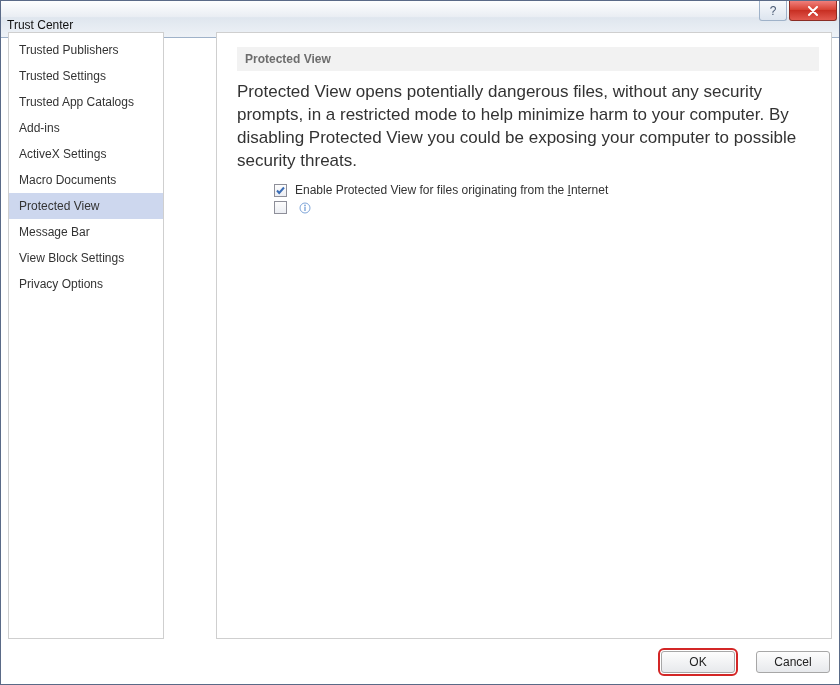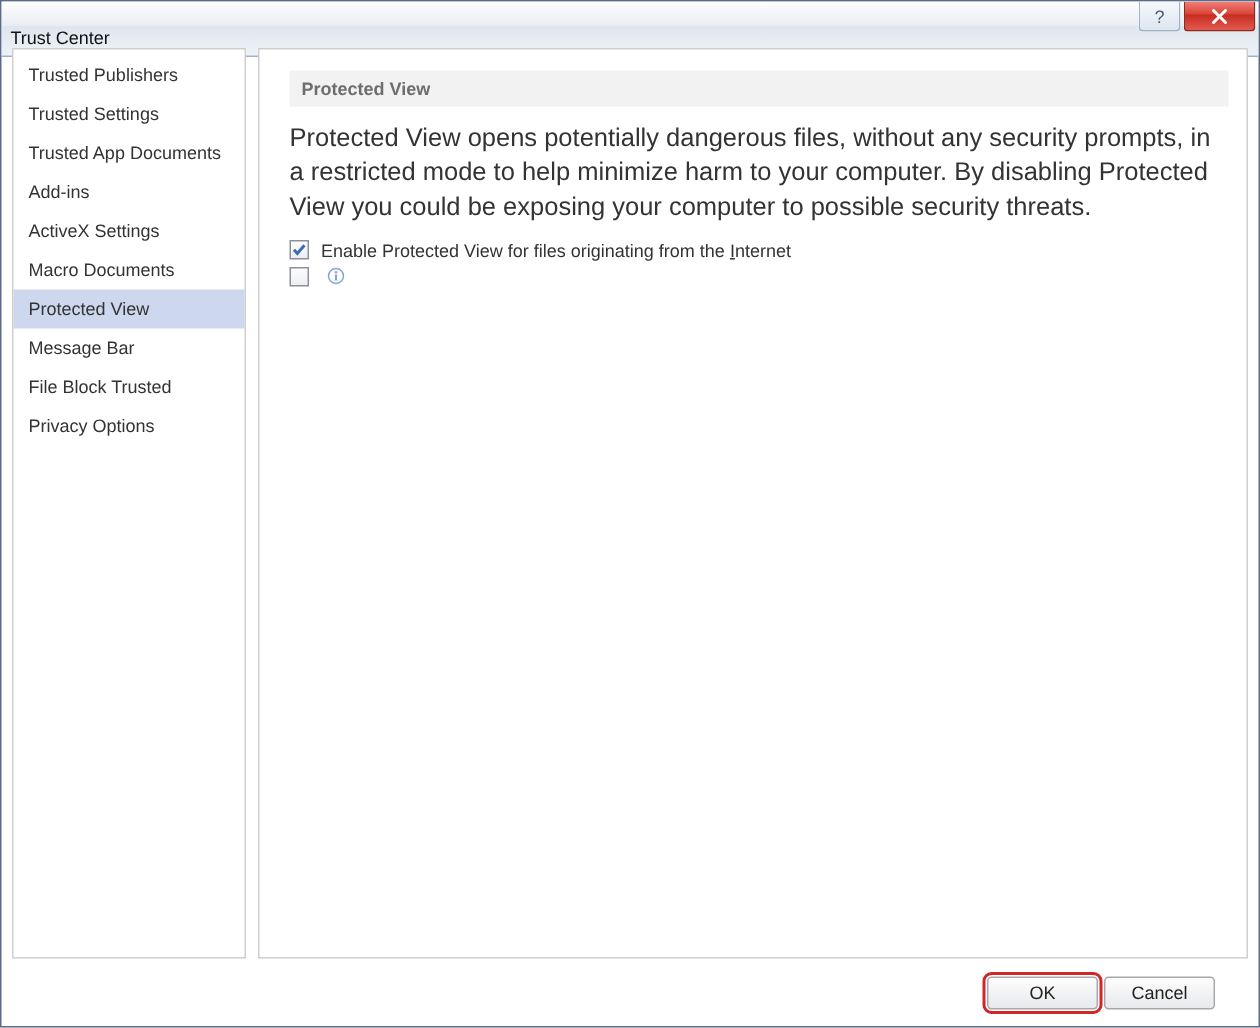--- a/index.html
+++ b/index.html
@@ -63,20 +63,21 @@
     margin-left:2px;
   }
   .close-btn svg{display:block;}
   
   .content{
     position:absolute;
     left:8px; right:8px;
     top:32px;
     bottom:46px;
     display:flex;
+    gap:44px;
   }
   .panel{
     border:1px solid #cfcfcf;
     background:#fff;
     box-sizing:border-box;
   }
   .sidebar{
     width:156px;
     margin-right:8px;
     padding:4px 0;
@@ -108,23 +109,24 @@
     font-size:17px;
     color:#333;
     line-height:1.35;
     margin:0 0 8px 0;
   }
   .options{
     margin-left:0;
   }
   .opt{
     display:flex;
-    align-items:flex-start;
+    align-items:flex-end;
     padding:2px 0;
     font-size:12px;
+    margin-left:37px;
   }
   .chk{
     width:13px;height:13px;
     border:1px solid #8e8f99;
     background:linear-gradient(#fdfdfd,#eceef3);
     margin-right:8px;
     display:flex;align-items:center;justify-content:center;
     box-sizing:border-box;
   }
   .chk svg{display:block;}
@@ -132,24 +134,24 @@
   .info-icon{
     display:inline-flex;
     width:12px;height:12px;
     margin-left:4px;
     align-items:center;justify-content:center;
     vertical-align:middle;
   }
   
   .footer{
     position:absolute;
-    right:30px;
+    right:10px;
     bottom:12px;
     display:flex;
-    gap:4px;
+    gap:21px;
   }
   .btn{
     min-width:74px;
     height:22px;
     border:1px solid #a7a7a7;
     background:linear-gradient(#fdfdfd,#e7e9ec);
     font-size:12px;
     color:#222;
     border-radius:3px;
     display:flex;align-items:center;justify-content:center;
@@ -177,27 +179,27 @@
         </svg>
       </span>
     </div>
   </div>
 </div>
 
 <div class="content">
   <div class="panel sidebar" id="sidebar">
       <div class="item">Trusted Publishers</div>
       <div class="item">Trusted Settings</div>
-      <div class="item">Trusted App Documents</div>
+      <div class="item">Trusted App Catalogs</div>
       <div class="item">Add-ins</div>
       <div class="item">ActiveX Settings</div>
       <div class="item">Macro Documents</div>
       <div class="item selected">Protected View</div>
       <div class="item">Message Bar</div>
-      <div class="item">File Block Trusted</div>
+      <div class="item">View Block Settings</div>
       <div class="item">Privacy Options</div>
     </div>
   <div class="panel main">
     <div class="section-header">Protected View</div>
     <p class="desc">Protected View opens potentially dangerous files, without any security prompts, in a restricted mode to help minimize harm to your computer. By disabling Protected View you could be exposing your computer to possible security threats.</p>
     <div class="options" id="options">
         <div class="opt">
           <span class="chk">
             <svg width="9" height="9" viewBox="0 0 9 9">
               <path d="M1 4.5 L3.2 7 L8 1.5" fill="none" stroke="#3b6db5" stroke-width="2"></path>

